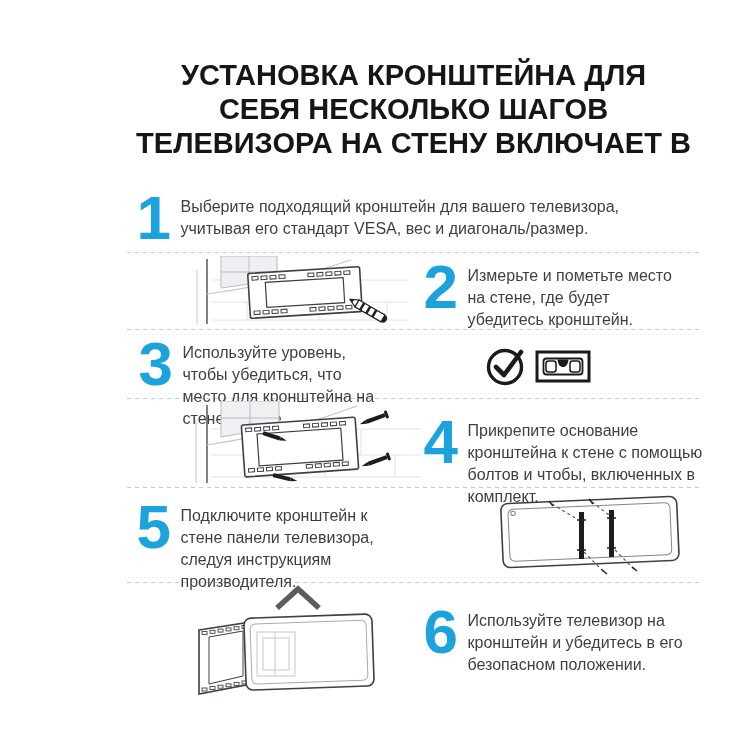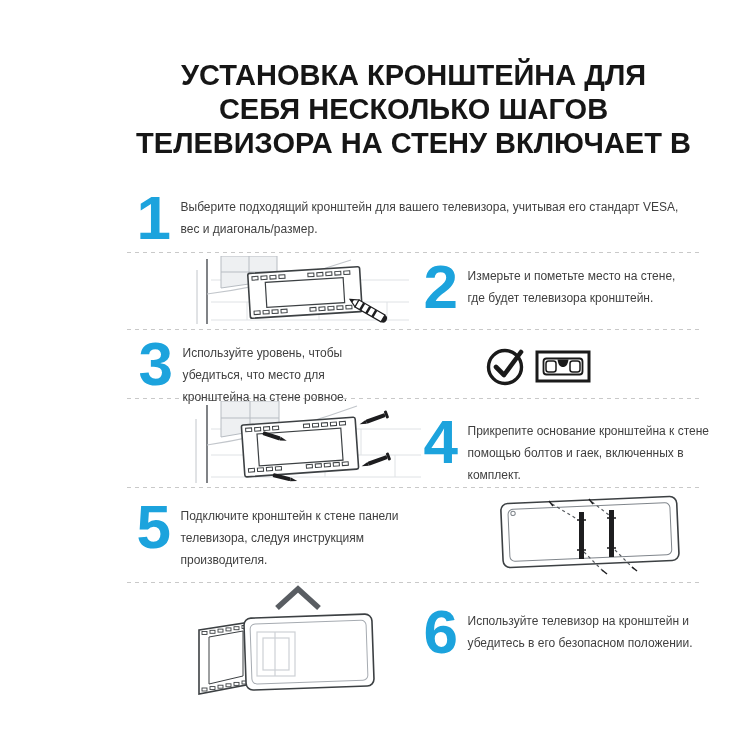--- a/index.html
+++ b/index.html
@@ -17,21 +17,21 @@
     position:absolute;left:88px;width:574px;height:1px;
     background:repeating-linear-gradient(90deg,#c9c9c9 0 4px,transparent 4px 8px);
   }
   .step{position:absolute;}
   .step .num{
     position:absolute;left:0;top:0;
     font-size:62px;line-height:48px;font-weight:700;color:#1ca3dd;
   }
   .step .txt{
     position:absolute;left:44px;top:2px;margin:0;
-    font-size:12px;line-height:22px;color:#3f3f3f;
+    font-size:16px;line-height:22px;color:#3f3f3f;
   }
   .fig{position:absolute;}
   .fig svg{display:block;width:100%;height:100%;}
 </style>
 </head>
 <body>
 
 <div class="page">
 
   <h1 class="title">
@@ -101,21 +101,21 @@
         <polygon points="-8,4 -4.5,2.2 -4.5,5.8" fill="#1d1d1f"></polygon>
         <rect x="0" y="0" width="30" height="8" fill="#ffffff" stroke="#1d1d1f" stroke-width="1.2"></rect>
         <path d="M6,0 V8 M13,0 V8 M20,0 V8" stroke="#1d1d1f" stroke-width="2.5"></path>
         <path d="M30,0 a4,4 0 0 1 0,8" fill="#1d1d1f"></path>
       </g>
     </svg>
   </div>
 
   <div class="step" style="left:385px;top:253px;">
     <span class="num">2</span>
-    <p class="txt" style="width:218px">Измерьте и пометьте место на стене, где будет телевизора кронштейн.</p>
+    <p class="txt" style="width:218px">Измерьте и пометьте место на стене, где будет убедитесь кронштейн.</p>
   </div>
 
   <div class="step" style="left:100px;top:330px;">
     <span class="num">3</span>
     <p class="txt" style="width:206px">Используйте уровень, чтобы убедиться, что место для кронштейна на стене ровное.</p>
   </div>
 
   <div class="fig" style="left:447px;top:335px;width:42px;height:42px;">
     <svg viewBox="0 0 42 42">
       <circle cx="19" cy="22" r="16.5" fill="none" stroke="#1a1a1a" stroke-width="3.4"></circle>
@@ -193,21 +193,21 @@
           <rect x="0" y="-2" width="20" height="4" rx="1"></rect>
             <polygon points="20,-2 27,0 20,2"></polygon>
           <rect x="-3" y="-4" width="3" height="8" rx="1"></rect>
         </g>
       </g>
     </svg>
   </div>
 
   <div class="step" style="left:385px;top:408px;">
     <span class="num">4</span>
-    <p class="txt" style="width:252px">Прикрепите основание кронштейна к стене с помощью болтов и гаек, включенных в комплект.</p>
+    <p class="txt" style="width:252px">Прикрепите основание кронштейна к стене с помощью болтов и чтобы, включенных в комплект.</p>
   </div>
 
   <div class="step" style="left:98px;top:493px;">
     <span class="num">5</span>
     <p class="txt" style="width:220px">Подключите кронштейн к стене панели телевизора, следуя инструкциям производителя.</p>
   </div>
 
   <div class="fig" style="left:453px;top:482px;width:196px;height:86px;">
     <svg viewBox="0 0 196 86">
       <g transform="rotate(-2.5 98 42)">

